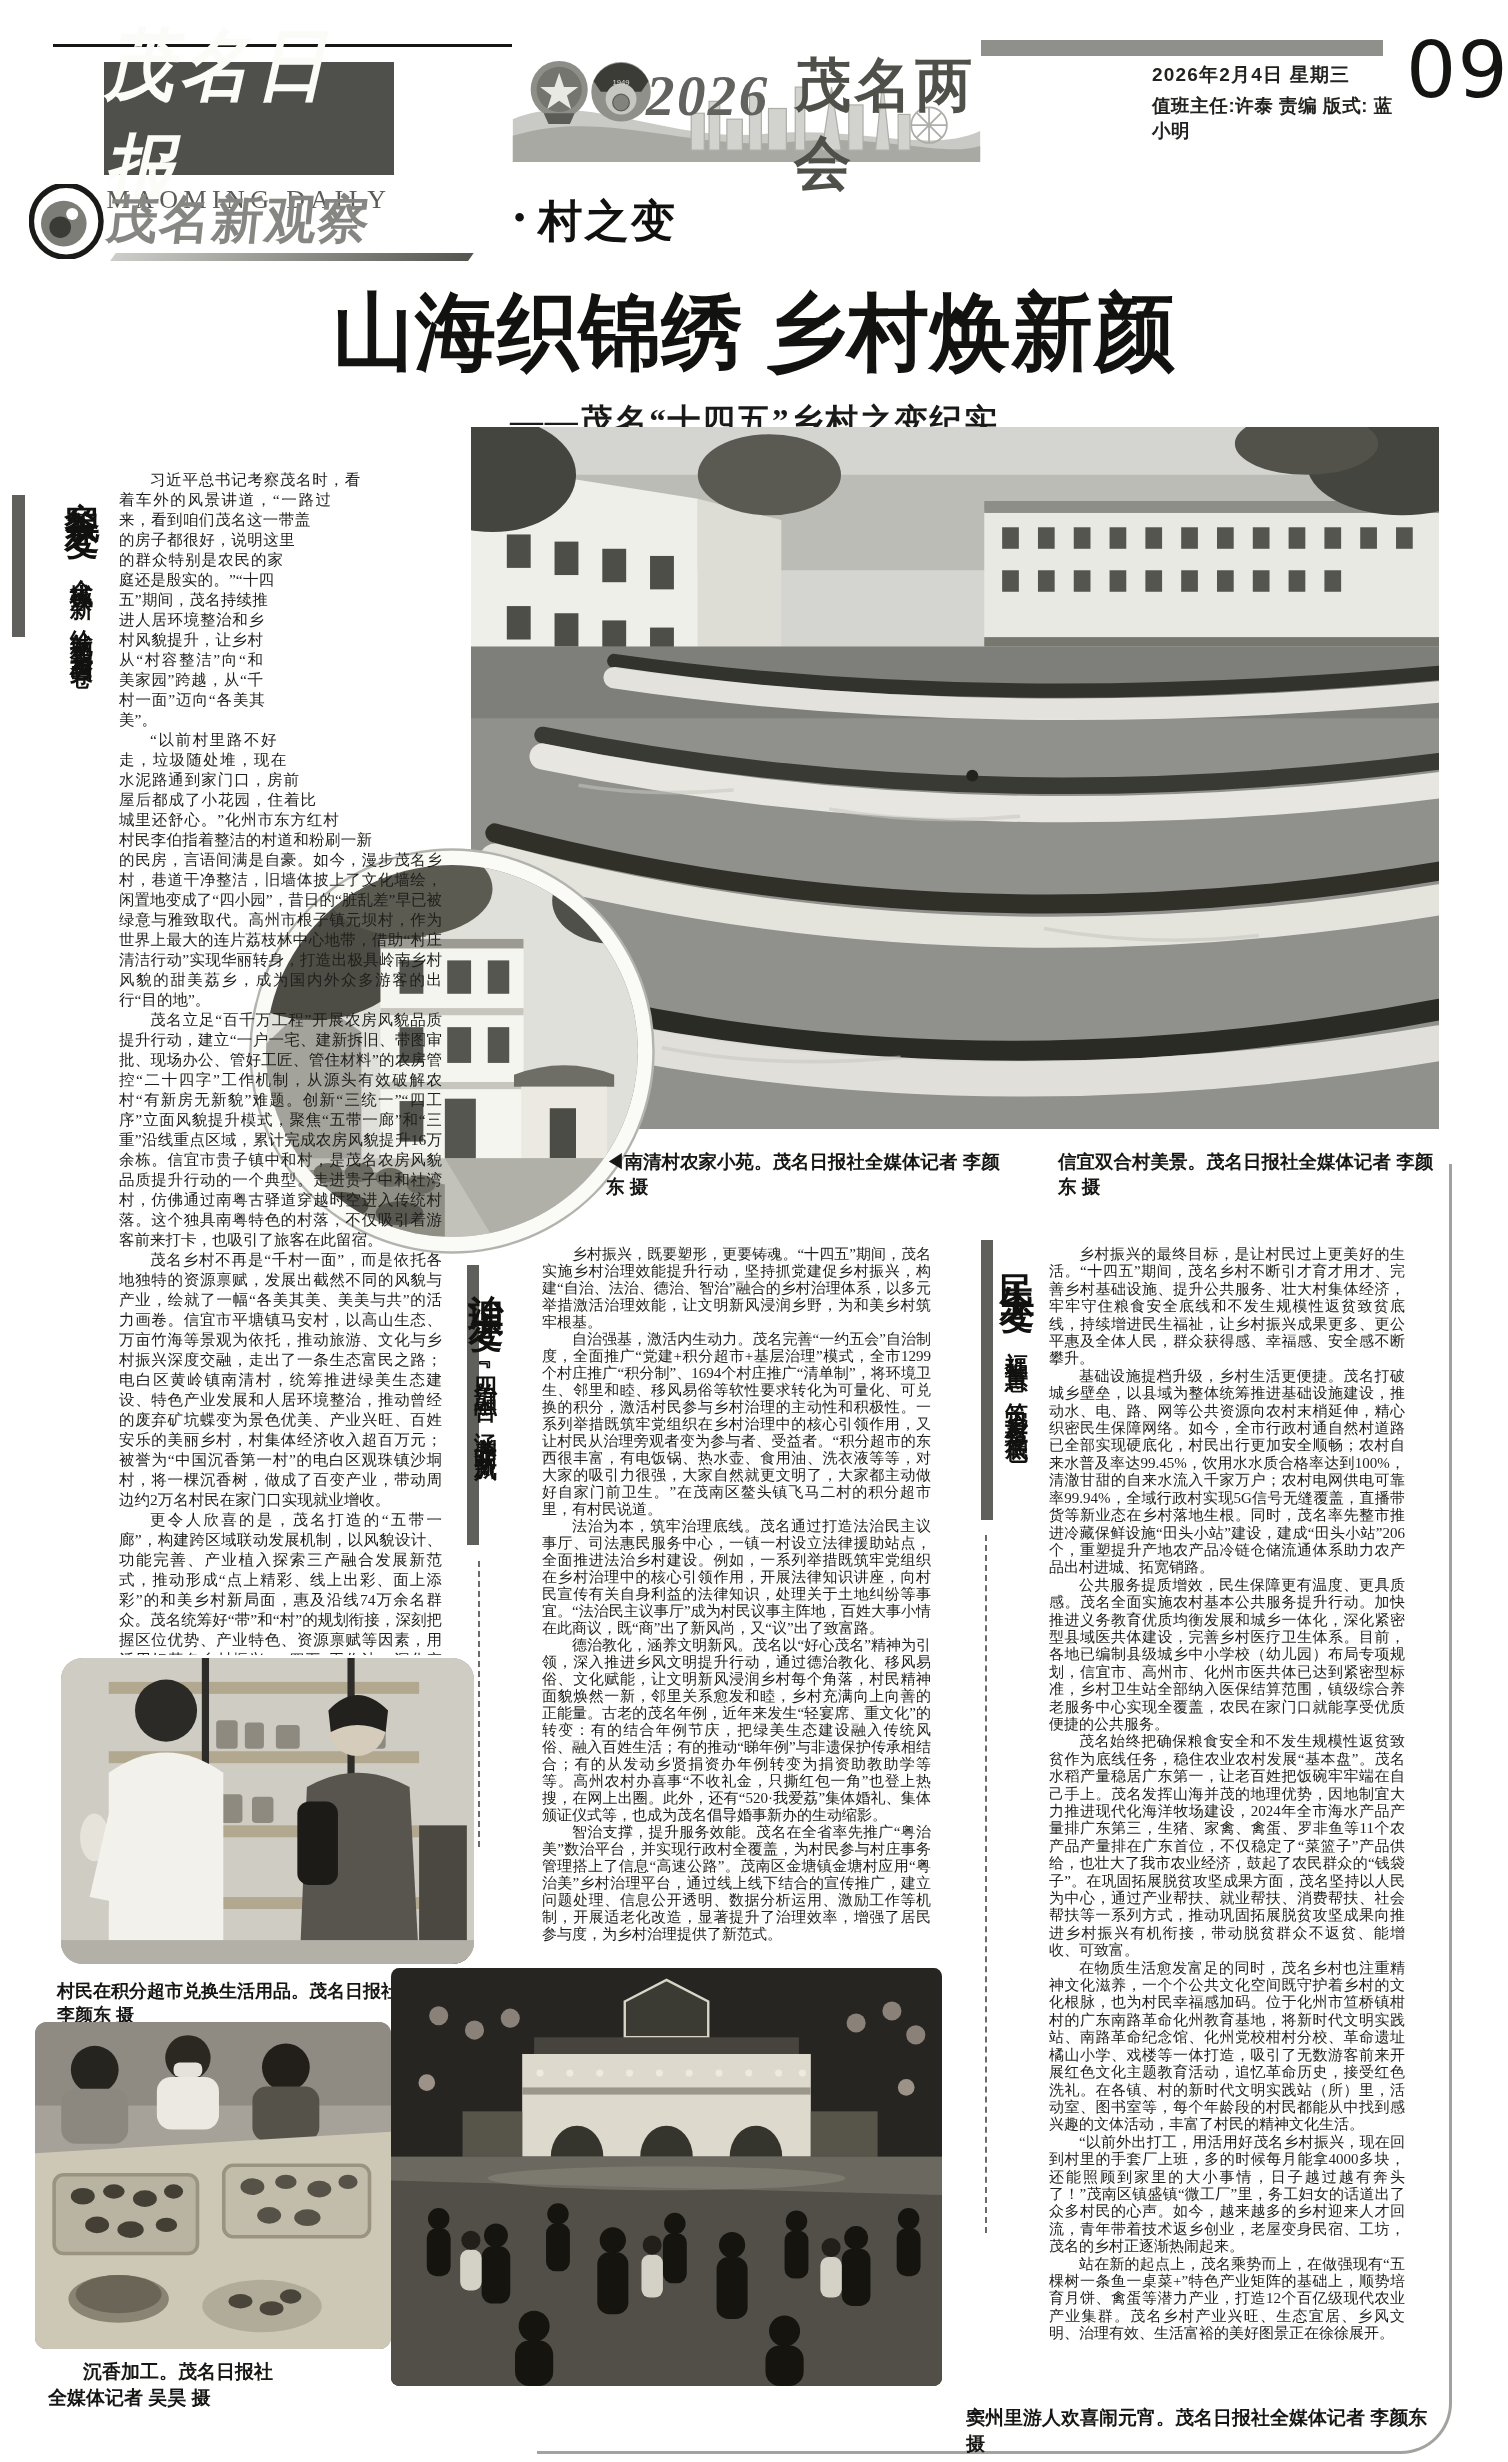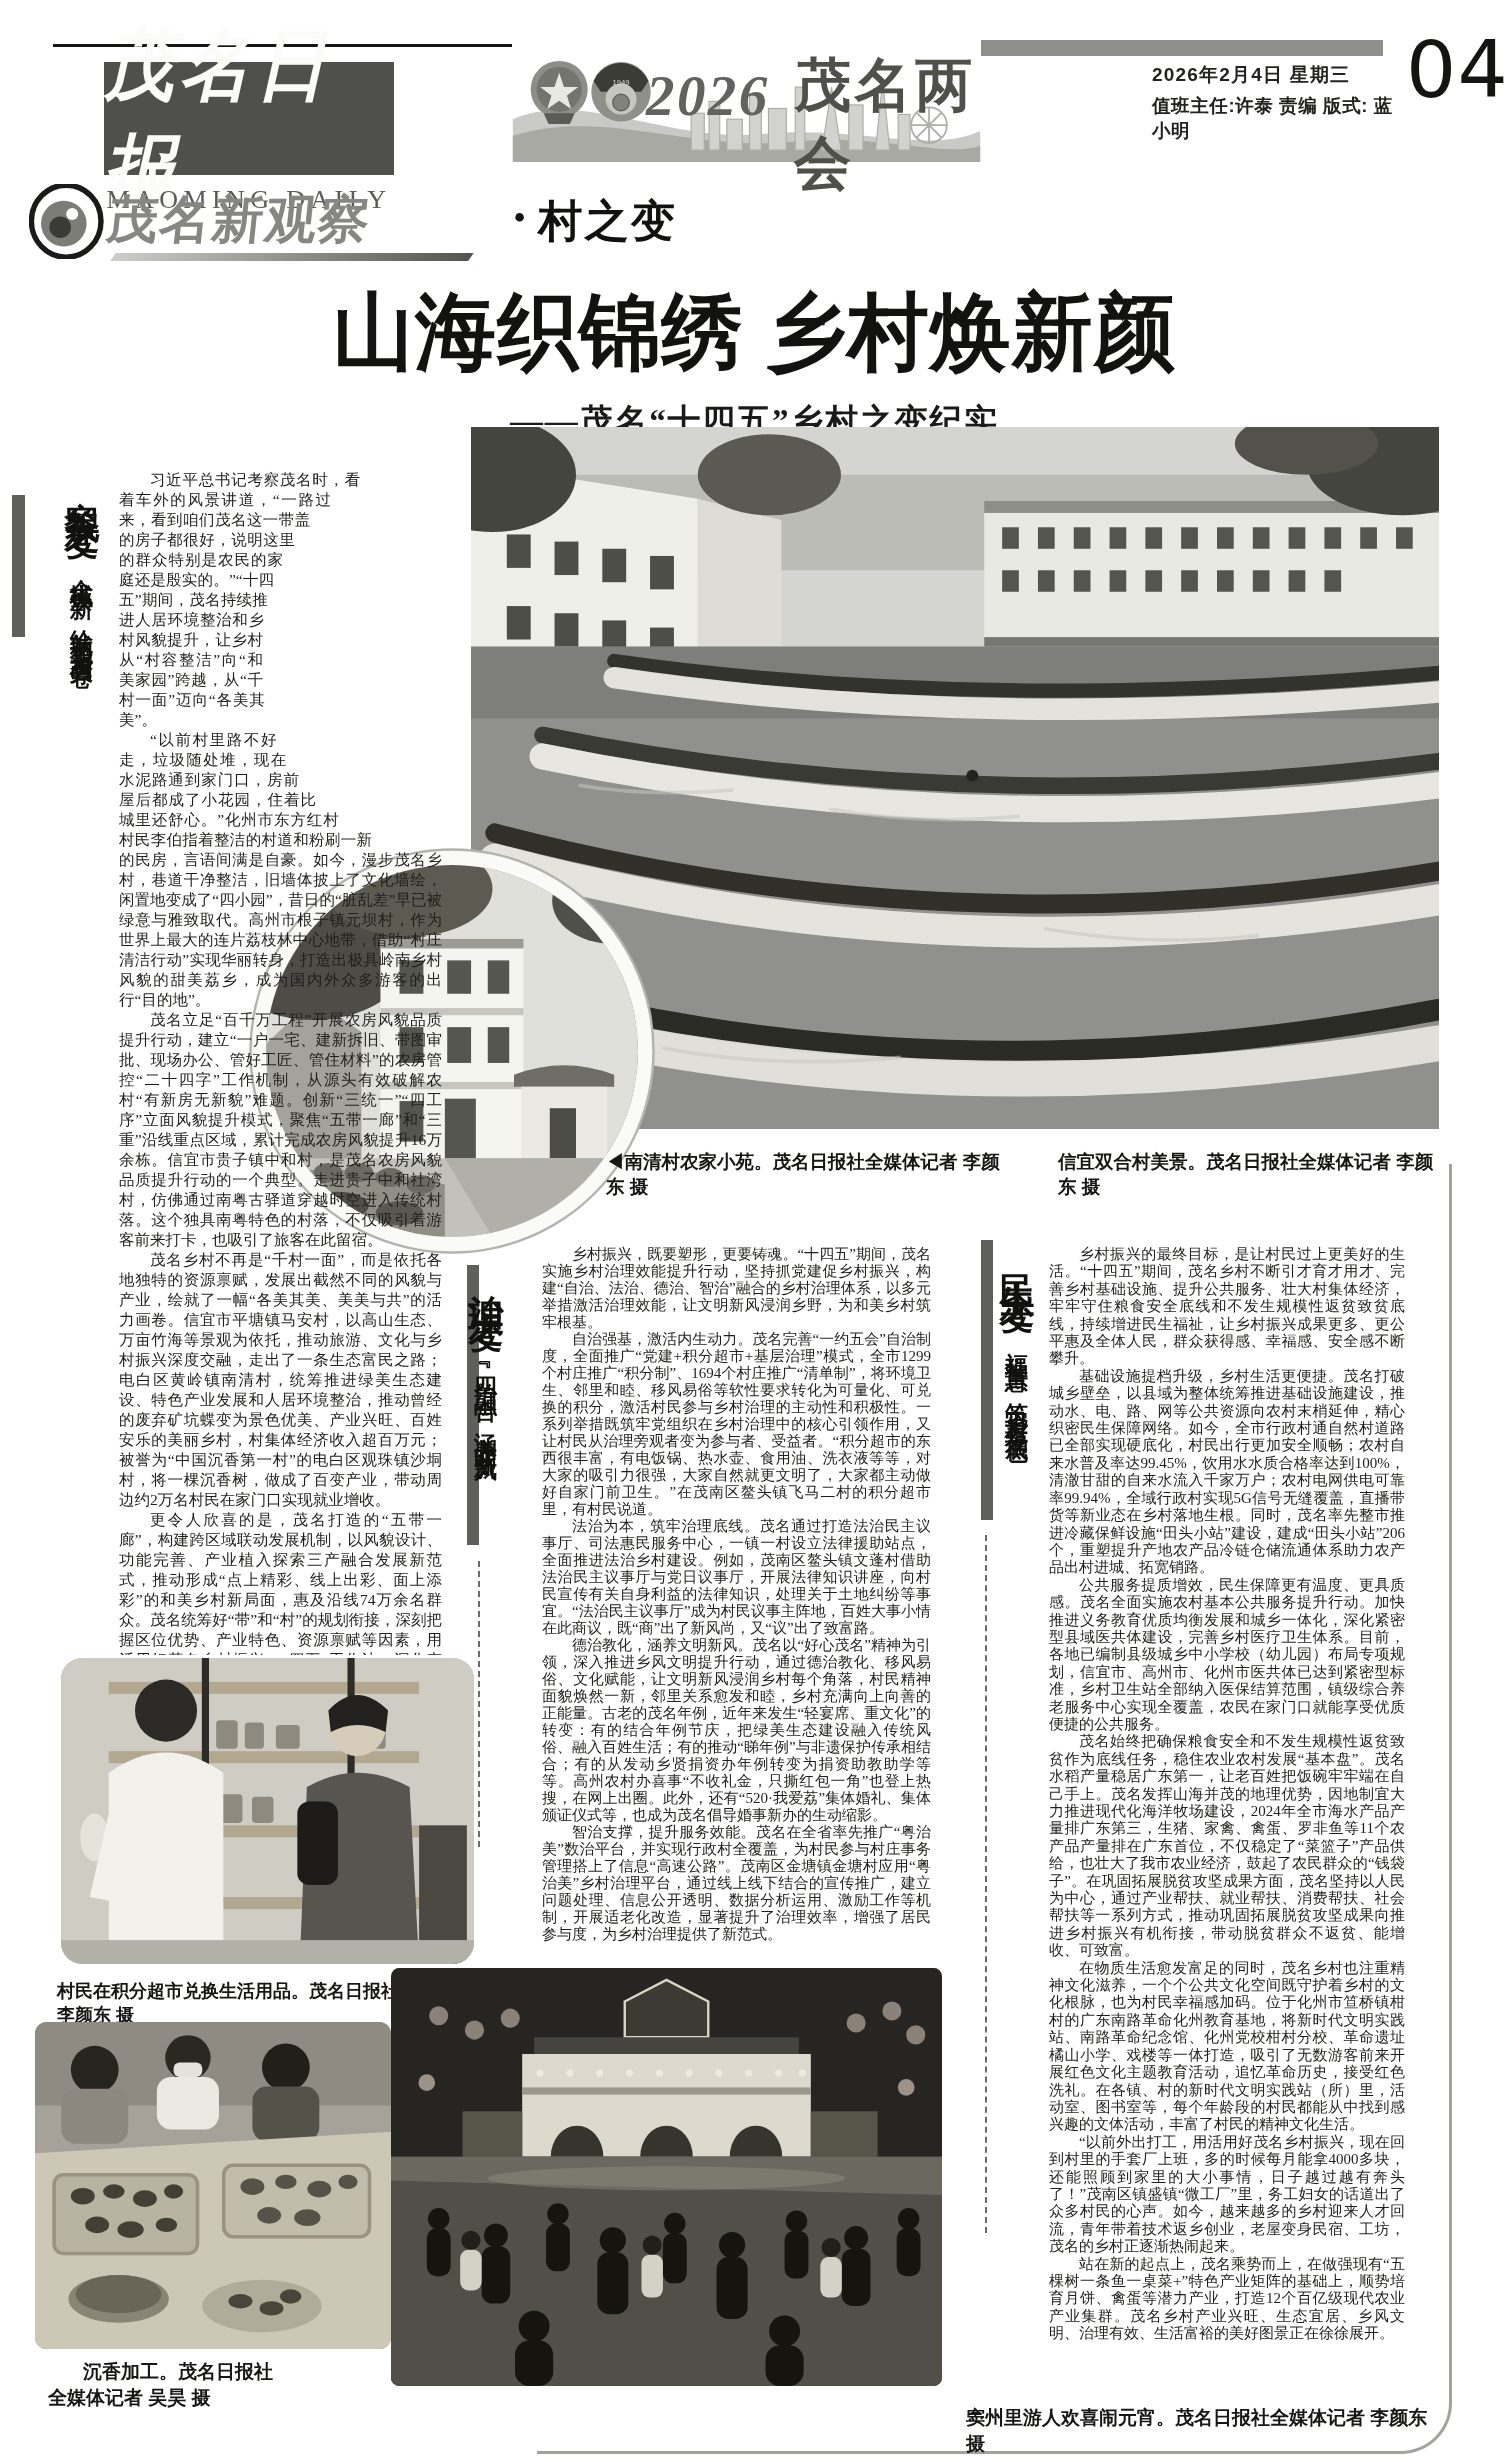--- a/index.html
+++ b/index.html
@@ -114,21 +114,21 @@
       </g>
     </svg>
     <span class="abs banner-year" style="left:134px;top:16.7px;position:absolute;margin-top:16px;">2026</span>
     <span class="abs banner-title" style="left:282px;top:18px;position:absolute;">茂名两会</span>
   </div>
 
   <div class="abs dateblock">
     <div class="dateline">2026年2月4日 星期三</div>
     <div class="staffline">值班主任:许泰 责编  版式: 蓝小明</div>
   </div>
-  <div class="abs pagenum">04</div>
+  <div class="abs pagenum">09</div>
 
   <svg class="abs" style="left:29px;top:184px;" width="75" height="75" viewBox="0 0 125 125">
     <ellipse cx="62" cy="62" rx="58" ry="60" fill="#ffffff" stroke="#1a1a18" stroke-width="9"></ellipse>
     <circle cx="58" cy="66" r="38" fill="#7d7d78"></circle>
     <circle cx="52" cy="72" r="18" fill="#3a3a36"></circle>
     <circle cx="72" cy="50" r="10" fill="#ffffff"></circle>
   </svg>
   <div class="abs brand">茂名新观察</div>
   <div class="abs brand-underline"></div>
   <div class="abs topic">
@@ -291,21 +291,21 @@
     <p>茂名乡村不再是“千村一面”，而是依托各地独特的资源禀赋，发展出截然不同的风貌与产业，绘就了一幅“各美其美、美美与共”的活力画卷。信宜市平塘镇马安村，以高山生态、万亩竹海等景观为依托，推动旅游、文化与乡村振兴深度交融，走出了一条生态富民之路；电白区黄岭镇南清村，统筹推进绿美生态建设、特色产业发展和人居环境整治，推动曾经的废弃矿坑蝶变为景色优美、产业兴旺、百姓安乐的美丽乡村，村集体经济收入超百万元；被誉为“中国沉香第一村”的电白区观珠镇沙垌村，将一棵沉香树，做成了百变产业，带动周边约2万名村民在家门口实现就业增收。</p>
     <p>更令人欣喜的是，茂名打造的“五带一廊”，构建跨区域联动发展机制，以风貌设计、功能完善、产业植入探索三产融合发展新范式，推动形成“点上精彩、线上出彩、面上添彩”的和美乡村新局面，惠及沿线74万余名群众。茂名统筹好“带”和“村”的规划衔接，深刻把握区位优势、产业特色、资源禀赋等因素，用活用好茂名乡村振兴“一四五”工作法，深化产景村融合、农文旅联动，围绕“一河一环一街”部署，按照“留、改、拆、补”工作思路，打造出14条示范线路和120个示范点位。</p>
   </div>
 
   <div class="abs vtitle" style="left:461px;top:1266px;height:597px;">
     <span class="big">治理之变：</span><span class="small">『四治』融合，涵养文明新风</span>
   </div>
   <div class="abs coltext c2">
     <p>乡村振兴，既要塑形，更要铸魂。“十四五”期间，茂名实施乡村治理效能提升行动，坚持抓党建促乡村振兴，构建“自治、法治、德治、智治”融合的乡村治理体系，以多元举措激活治理效能，让文明新风浸润乡野，为和美乡村筑牢根基。</p>
     <p>自治强基，激活内生动力。茂名完善“一约五会”自治制度，全面推广“党建+积分超市+基层治理”模式，全市1299个村庄推广“积分制”、1694个村庄推广“清单制”，将环境卫生、邻里和睦、移风易俗等软性要求转化为可量化、可兑换的积分，激活村民参与乡村治理的主动性和积极性。一系列举措既筑牢党组织在乡村治理中的核心引领作用，又让村民从治理旁观者变为参与者、受益者。“积分超市的东西很丰富，有电饭锅、热水壶、食用油、洗衣液等等，对大家的吸引力很强，大家自然就更文明了，大家都主动做好自家门前卫生。”在茂南区鳌头镇飞马二村的积分超市里，有村民说道。</p>
-    <p>法治为本，筑牢治理底线。茂名通过打造法治民主议事厅、司法惠民服务中心，一镇一村设立法律援助站点，全面推进法治乡村建设。例如，茂南区鳌头镇文蓬村借助法治民主议事厅与党日议事厅，开展法律知识讲座，向村民宣传有关自身利益的法律知识，处理关于土地纠纷等事宜。“法治民主议事厅”成为村民议事主阵地，百姓大事小情在此商议，既“商”出了新风尚，又“议”出了致富路。</p>
+    <p>法治为本，筑牢治理底线。茂名通过打造法治民主议事厅、司法惠民服务中心，一镇一村设立法律援助站点，全面推进法治乡村建设。例如，一系列举措既筑牢党组织在乡村治理中的核心引领作用，开展法律知识讲座，向村民宣传有关自身利益的法律知识，处理关于土地纠纷等事宜。“法治民主议事厅”成为村民议事主阵地，百姓大事小情在此商议，既“商”出了新风尚，又“议”出了致富路。</p>
     <p>德治教化，涵养文明新风。茂名以“好心茂名”精神为引领，深入推进乡风文明提升行动，通过德治教化、移风易俗、文化赋能，让文明新风浸润乡村每个角落，村民精神面貌焕然一新，邻里关系愈发和睦，乡村充满向上向善的正能量。古老的茂名年例，近年来发生“轻宴席、重文化”的转变：有的结合年例节庆，把绿美生态建设融入传统风俗、融入百姓生活；有的推动“睇年例”与非遗保护传承相结合；有的从发动乡贤捐资办年例转变为捐资助教助学等等。高州农村办喜事“不收礼金，只撕红包一角”也登上热搜，在网上出圈。此外，还有“520·我爱荔”集体婚礼、集体颁证仪式等，也成为茂名倡导婚事新办的生动缩影。</p>
     <p>智治支撑，提升服务效能。茂名在全省率先推广“粤治美”数治平台，并实现行政村全覆盖，为村民参与村庄事务管理搭上了信息“高速公路”。茂南区金塘镇金塘村应用“粤治美”乡村治理平台，通过线上线下结合的宣传推广，建立问题处理、信息公开透明、数据分析运用、激励工作等机制，开展适老化改造，显著提升了治理效率，增强了居民参与度，为乡村治理提供了新范式。</p>
   </div>
 
   <div class="abs vtitle" style="left:992px;top:1247px;height:597px;">
     <span class="big">民生之变：</span><span class="small">福祉普惠，筑牢乡村幸福底色</span>
   </div>
   <div class="abs coltext c3">
     <p>乡村振兴的最终目标，是让村民过上更美好的生活。“十四五”期间，茂名乡村不断引才育才用才、完善乡村基础设施、提升公共服务、壮大村集体经济，牢牢守住粮食安全底线和不发生规模性返贫致贫底线，持续增进民生福祉，让乡村振兴成果更多、更公平惠及全体人民，群众获得感、幸福感、安全感不断攀升。</p>
     <p>基础设施提档升级，乡村生活更便捷。茂名打破城乡壁垒，以县域为整体统筹推进基础设施建设，推动水、电、路、网等公共资源向农村末梢延伸，精心织密民生保障网络。如今，全市行政村通自然村道路已全部实现硬底化，村民出行更加安全顺畅；农村自来水普及率达99.45%，饮用水水质合格率达到100%，清澈甘甜的自来水流入千家万户；农村电网供电可靠率99.94%，全域行政村实现5G信号无缝覆盖，直播带货等新业态在乡村落地生根。同时，茂名率先整市推进冷藏保鲜设施“田头小站”建设，建成“田头小站”206个，重塑提升产地农产品冷链仓储流通体系助力农产品出村进城、拓宽销路。</p>

